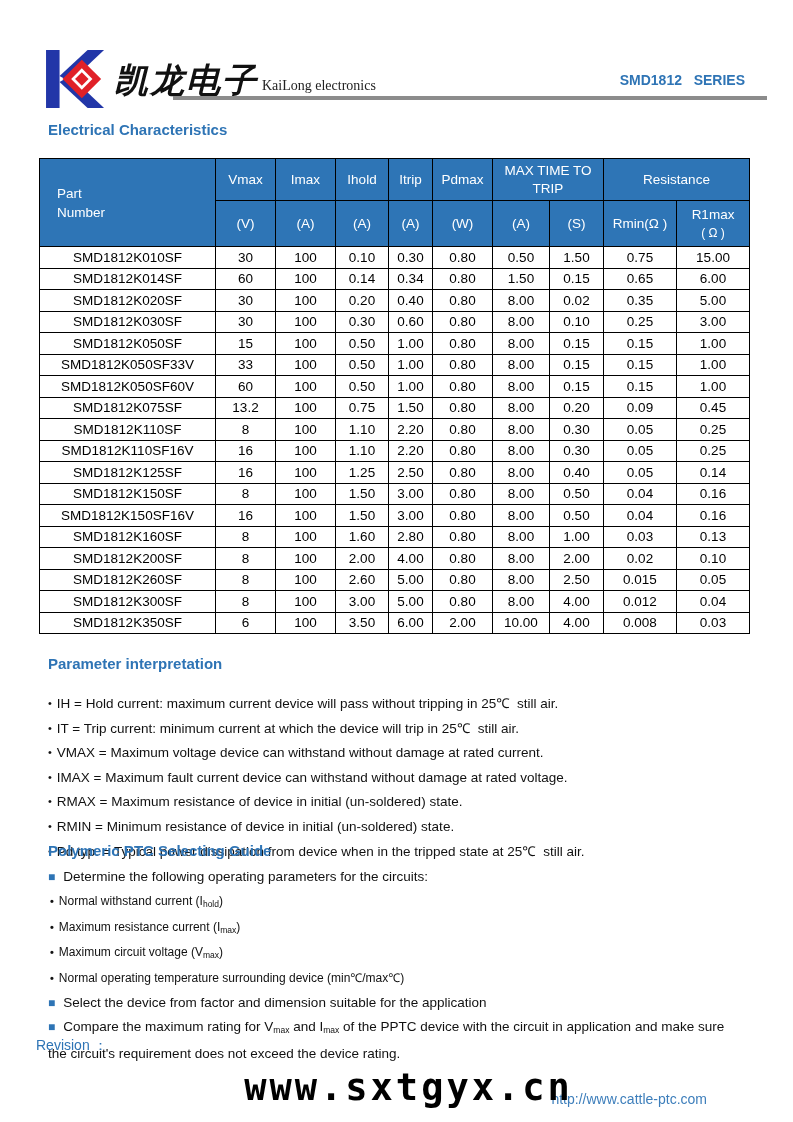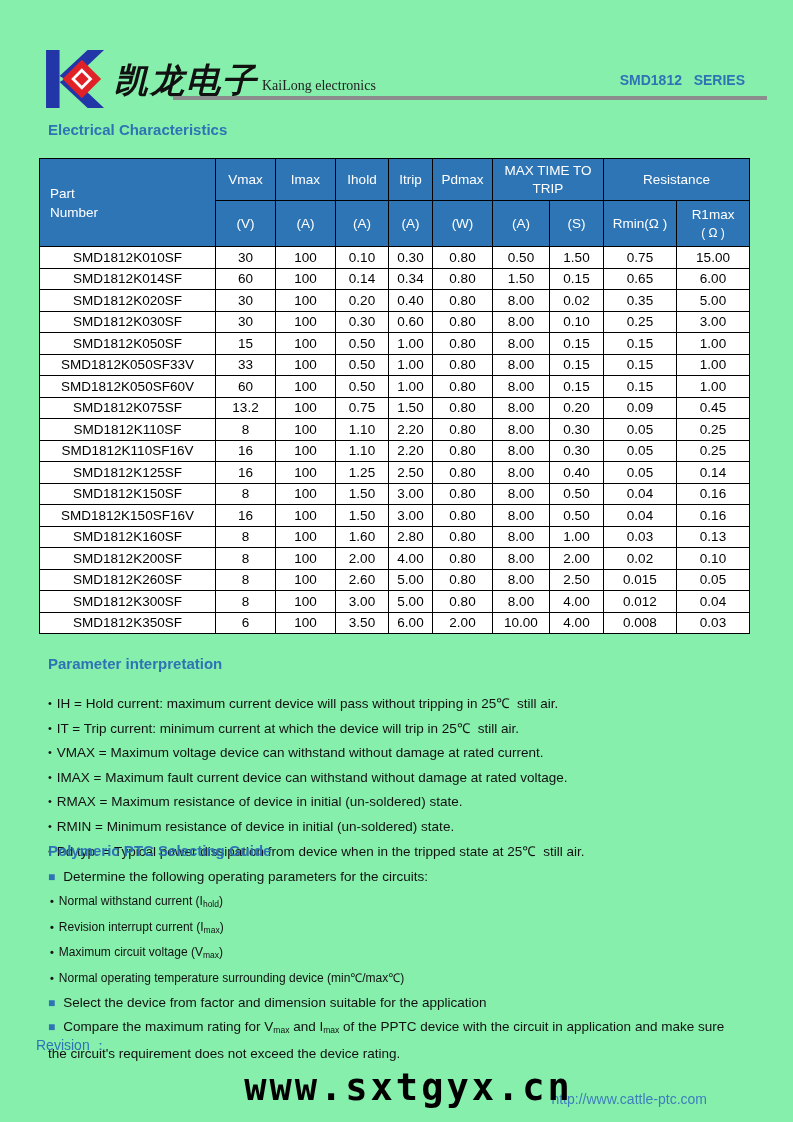--- a/index.html
+++ b/index.html
@@ -1,19 +1,19 @@
 <!DOCTYPE html>
 <html><head>
 <meta charset="utf-8">
 <style>
   * { margin:0; padding:0; box-sizing:border-box; }
   html,body { background:#e8e8e8; }
   .page {
     position:relative; width:793px; height:1122px; margin:0 auto;
-    background:#86efac; overflow:hidden;
+    background:#ffffff; overflow:hidden;
     font-family:"Liberation Sans", sans-serif; color:#1a1a1a;
   }
   
   .logo-wrap { position:absolute; left:46px; top:50px; display:flex; align-items:flex-start; }
   .logo-svg { width:60px; height:58px; }
   .logo-cn {
     font-family:"DejaVu Sans", sans-serif; font-weight:bold; font-style:italic;
     font-size:34px; color:#111; margin-left:8px; margin-top:8px; letter-spacing:2px;
   }
   .logo-en {
@@ -33,21 +33,21 @@
   
   .tbl-wrap { position:absolute; left:39px; top:158px; width:710px; }
   table { border-collapse:collapse; table-layout:fixed; width:710px; }
   th, td { border:1px solid #000; font-size:13.5px; text-align:center; overflow:hidden; }
   thead th {
     background:#2e75b6; color:#ffffff; font-weight:normal;
     font-size:13.5px; padding:2px 0;
   }
   thead tr.hrow1 th { height:42px; vertical-align:middle; }
   thead tr.hrow2 th { height:46px; vertical-align:middle; }
-  th.part-h { text-align:left; padding-left:10px; vertical-align:middle; }
+  th.part-h { text-align:left; padding-left:17px; vertical-align:middle; }
   th.part-h div { line-height:19px; }
   tbody td { height:21.5px; padding:0; background:#fff; color:#000; }
   .two-line { line-height:18px; }
   .small-om { font-size:12px; }
 
   
   #param-sec { position:absolute; left:48px; top:655px; width:710px; }
   #param-sec .sec-heading { margin-bottom:20px; }
   .p-bullet { font-size:13.5px; line-height:23.6px; color:#111; white-space:pre-wrap; }
   .p-bullet .dot { font-size:11px; margin-right:5px; position:relative; top:-1px; }
@@ -370,21 +370,21 @@
     <div class="p-bullet"><span class="dot">•</span><span>IMAX = Maximum fault current device can withstand without damage at rated voltage.</span></div>
     <div class="p-bullet"><span class="dot">•</span><span>RMAX = Maximum resistance of device in initial (un-soldered) state.</span></div>
     <div class="p-bullet"><span class="dot">•</span><span>RMIN = Minimum resistance of device in initial (un-soldered) state.</span></div>
     <div class="p-bullet"><span class="dot">•</span><span>Pd typ. = Typical power dissipation from device when in the tripped state at 25℃  still air.</span></div>
   </div>
 
   <div id="guide-sec">
     <div class="sec-heading">Polymeric PTC Selecting Guide</div>
     <div class="sq-line"><span class="sq">■</span><span>Determine the following operating parameters for the circuits:</span></div>
     <div class="g-bullet"><span class="dot">•</span><span>Normal withstand current (I</span><span class="subsc">hold</span><span>)</span></div>
-    <div class="g-bullet"><span class="dot">•</span><span>Revision interrupt current (I</span><span class="subsc">max</span><span>)</span></div>
+    <div class="g-bullet"><span class="dot">•</span><span>Maximum resistance current (I</span><span class="subsc">max</span><span>)</span></div>
     <div class="g-bullet"><span class="dot">•</span><span>Maximum circuit voltage (V</span><span class="subsc">max</span><span>)</span></div>
     <div class="g-bullet"><span class="dot">•</span><span>Normal operating temperature surrounding device (min℃/max℃)</span><span class="subsc"></span><span></span></div>
     <div class="sq-line"><span class="sq">■</span><span>Select the device from factor and dimension suitable for the application</span></div>
     <div class="sq-line"><span class="sq">■</span><span>Compare the maximum rating for V</span><span class="subsc">max</span><span> and I</span><span class="subsc">max</span><span> of the PPTC device with the circuit in application and make sure</span></div>
     <div class="cont-line">the circuit's requirement does not exceed the device rating.</div>
   </div>
 
   <div id="footer-revision">Revision ：</div>
   <a id="footer-url" href="#">http://www.cattle-ptc.com</a>
 

